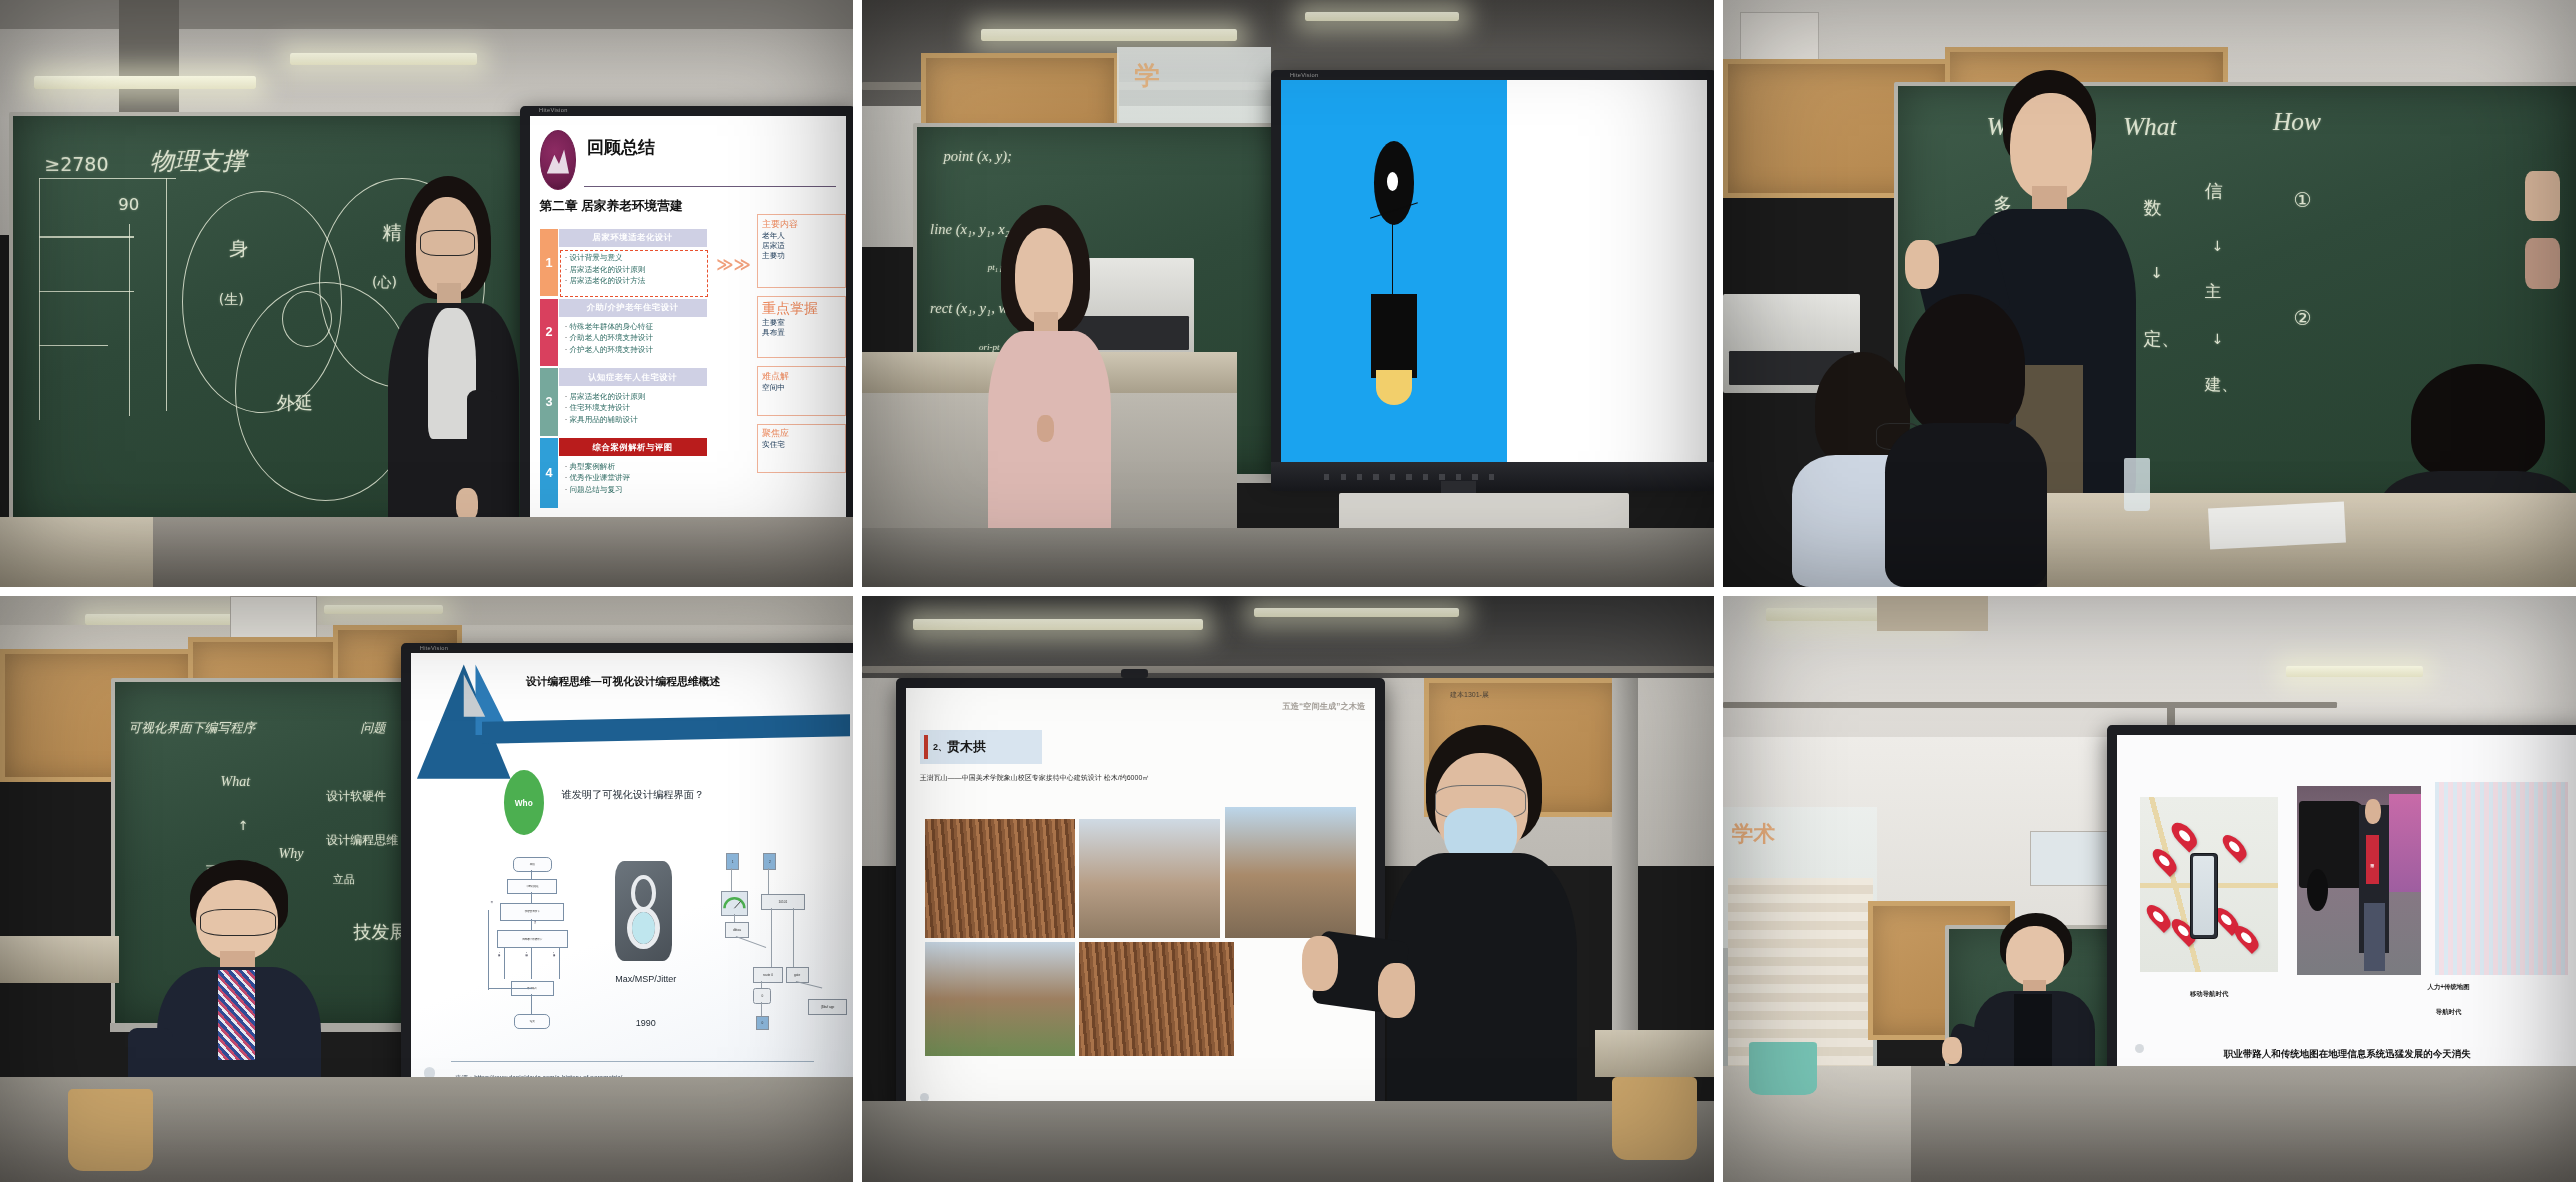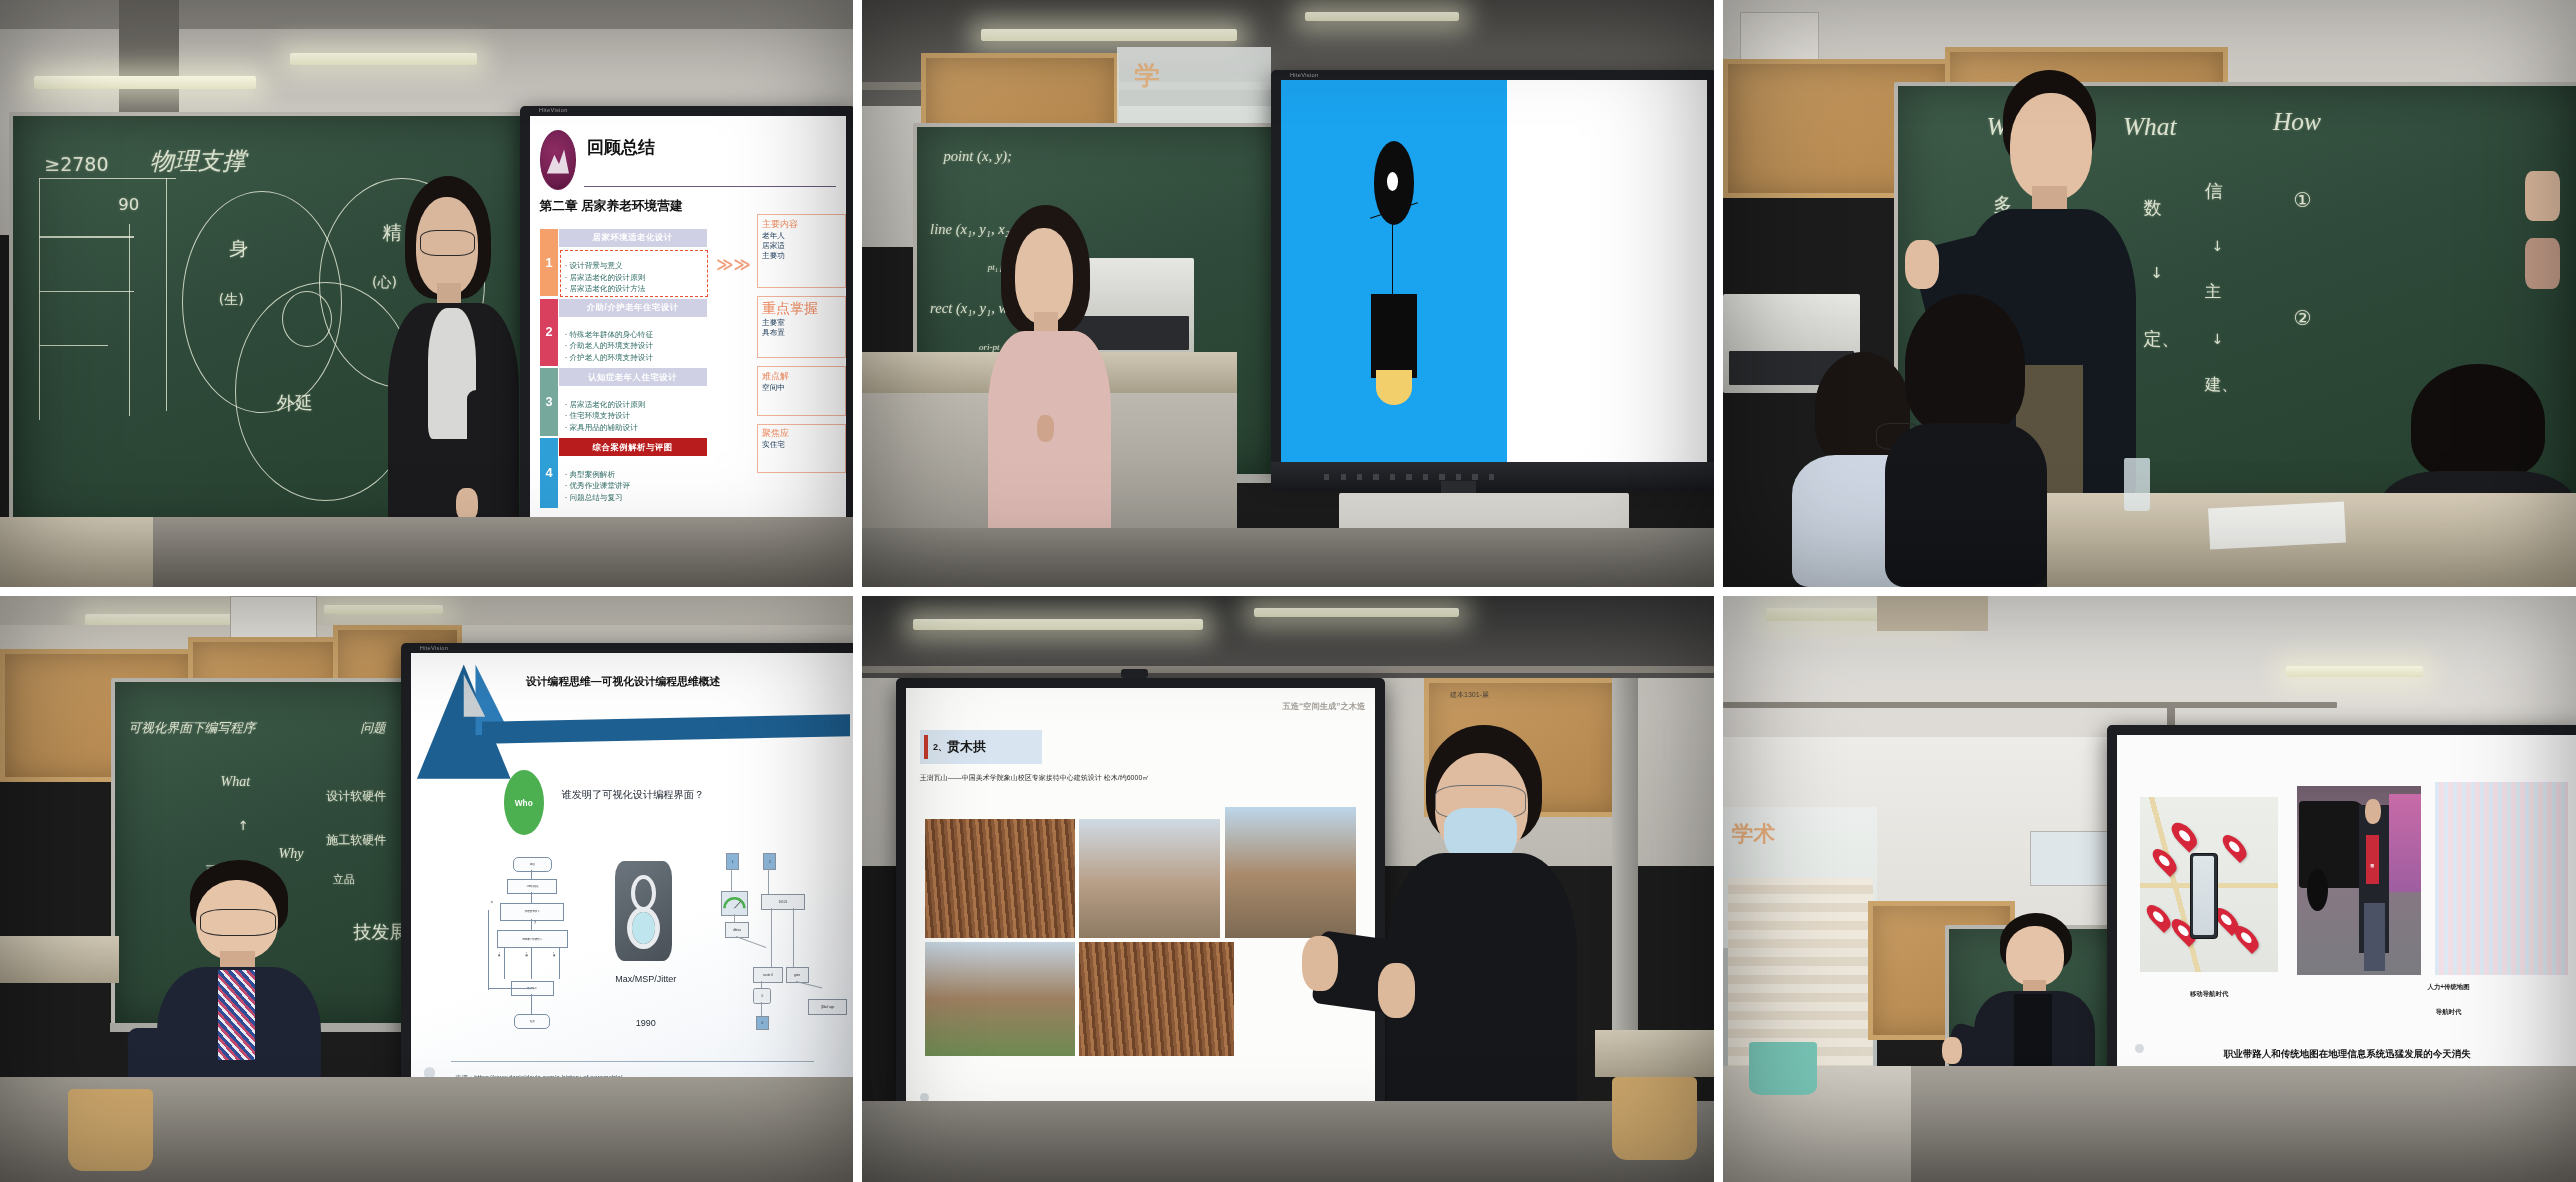--- a/index.html
+++ b/index.html
@@ -62,21 +62,21 @@
   
   .p1-logo{position:absolute;border-radius:50%;
     background:radial-gradient(circle at 40% 35%,#8d2b63 0%,#6d1d4d 70%,#4d1236 100%);
     border:1.9px solid #6d1d4d;}
   .p1-logo::after{content:"";position:absolute;left:18%;top:32%;width:64%;height:42%;
     background:#f3eef5;clip-path:polygon(0 100%,34% 22%,55% 60%,78% 0,100% 100%);opacity:.9;}
   .numcell{position:absolute;display:flex;align-items:center;justify-content:center;
     color:#fff;font-weight:bold;}
   .hdrband{position:absolute;display:flex;align-items:center;justify-content:center;
     color:#fff;font-weight:bold;letter-spacing:0.6px;}
-  .bullets{position:absolute;color:#2e6b63;line-height:1.5;margin-top:8px;}
+  .bullets{position:absolute;color:#2e6b63;line-height:1.5;}
   .bullets div::before{content:"· ";color:#444;}
   .dashbox{position:absolute;border:1.3px dashed #e8502e;}
   .chev{position:absolute;color:#f0a07c;font-weight:bold;}
   .rbox{position:absolute;border:1.3px solid #f3b49a;padding:2.5px 3.8px;box-sizing:border-box;}
   .rbox .rh{color:#f08a5d;font-weight:normal;}
   .rbox .rb{color:#23405e;}
   .whobadge{position:absolute;border-radius:50%;background:#4caf50;color:#fff;
     display:flex;align-items:center;justify-content:center;font-weight:bold;}
   .flowbox{position:absolute;border:0.6px solid #7a8fa6;background:#fbfcfe;}
   .flowarrow{position:absolute;background:#7a8fa6;width:0.6px;}
@@ -402,21 +402,21 @@
 
     <div class="board" style="left:13%;top:14%;width:40%;height:58%">
       <div class="tray"></div>
       <span class="chalk cursive" style="left:4%;top:11%;font-size:12.7px">可视化界面下编写程序</span>
       <span class="chalk cursive" style="left:72%;top:11%;font-size:12.7px">问题</span>
       <span class="chalk cursive" style="left:31%;top:27%;font-size:14px">What</span>
       <span class="chalk" style="left:36%;top:40%;font-size:12.7px">↑</span>
       <span class="chalk cursive" style="left:26%;top:53%;font-size:14px">可视</span>
       <span class="chalk cursive" style="left:48%;top:48%;font-size:14px">Why</span>
       <span class="chalk" style="left:62%;top:31%;font-size:12px">设计软硬件</span>
-      <span class="chalk" style="left:62%;top:44%;font-size:12px">施工软硬件</span>
+      <span class="chalk" style="left:62%;top:44%;font-size:12px">设计编程思维</span>
       <span class="chalk" style="left:64%;top:56%;font-size:10.8px">立品</span>
       <span class="chalk" style="left:70%;top:70%;font-size:18px">技发展</span>
     </div>
 
     <div class="person" style="left:16%;top:45%;width:24%;height:55%">
       <div class="hair" style="left:26%;top:0;width:48%;height:24%;background:#15100e"></div>
       <div class="head" style="left:29%;top:6%;width:40%;height:25%;background:#e5c4a8"></div>
       <div class="glasses" style="left:31%;top:15%;width:36%;height:8%"></div>
       <div class="neck" style="left:41%;top:28%;width:17%;height:7%;background:#d1aa8e"></div>
       <div class="torso" style="left:10%;top:33%;width:80%;height:67%;background:#1e2433"></div>

